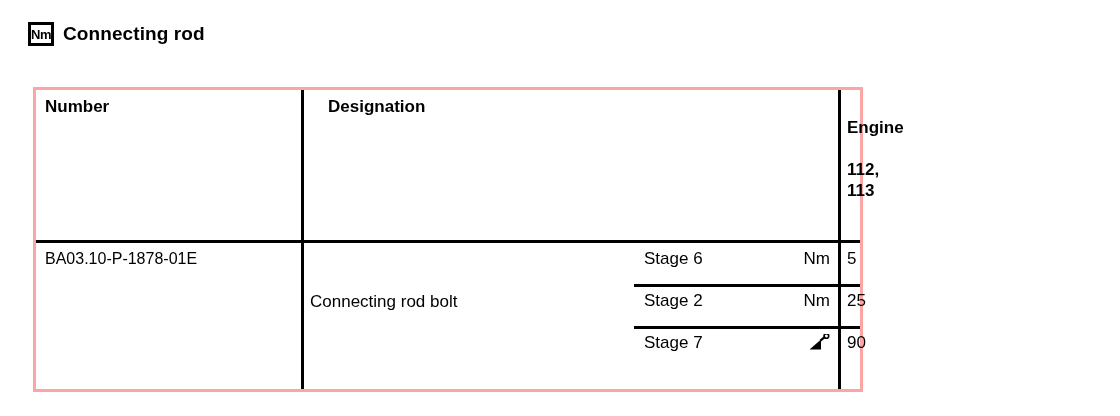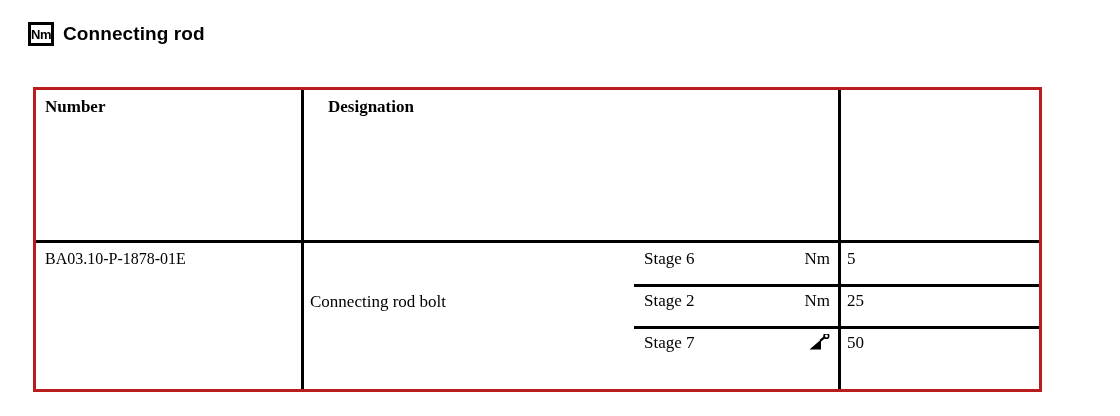--- a/index.html
+++ b/index.html
@@ -44,25 +44,24 @@
     font-weight: bold;
     letter-spacing: 0.1px;
     white-space: nowrap;
   }
 
   
   .table-wrap {
     position: absolute;
     left: 33px;
     top: 87px;
-    width: 1009px;
+    width: 830px;
     height: 305px;
     box-sizing: border-box;
-    border: 3px solid #b91c1c;
-    font-family: Liberation Serif, serif;
+    border: 3px solid #fca5a5;
   }
   .tbl {
     position: relative;
     width: 100%;
     height: 100%;
   }
 
   
   .vline {
     position: absolute;
@@ -160,20 +159,24 @@
   <div class="tbl">
 
     <div class="vline v1"></div>
     <div class="vline v2"></div>
     <div class="hline-full h-header"></div>
     <div class="hline-part h-s2"></div>
     <div class="hline-part h-s3"></div>
 
     <div class="cell bold c-number-head">Number</div>
     <div class="cell bold c-designation-head">Designation</div>
+    <div class="cell bold c-engine-head">
+      <div>Engine</div>
+      <div>112, 113</div>
+    </div>
 
     <div class="cell c-number-val">BA03.10-P-1878-01E</div>
     <div class="cell c-designation-val">Connecting rod bolt</div>
 
     <div class="stage-label r1">Stage 6</div>
     <div class="stage-unit r1">Nm</div>
     <div class="stage-value r1">5</div>
 
     <div class="stage-label r2">Stage 2</div>
     <div class="stage-unit r2">Nm</div>
@@ -182,16 +185,16 @@
     <div class="stage-label r3">Stage 7</div>
     <div class="stage-unit r3">
       <span class="angle-icon">
         <svg viewBox="0 0 22 18" width="22" height="18" aria-hidden="true">
           <path d="M1.5 15.5 L13 5.5 L13 15.5 Z" fill="#000"></path>
           <path d="M12.4 6.6 L17.2 2.6" stroke="#000" stroke-width="2.2" fill="none"></path>
           <circle cx="18.4" cy="2.0" r="2.3" fill="none" stroke="#000" stroke-width="1.6"></circle>
         </svg>
       </span>
     </div>
-    <div class="stage-value r3">50</div>
+    <div class="stage-value r3">90</div>
 
   </div>
 </div>
 
 </body></html>

